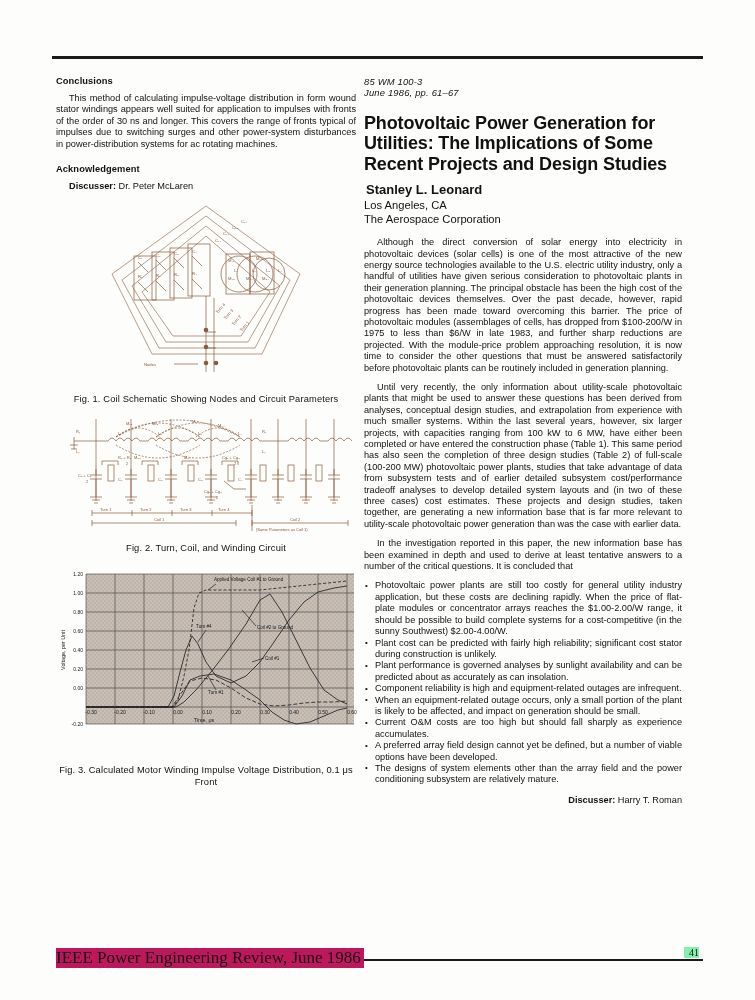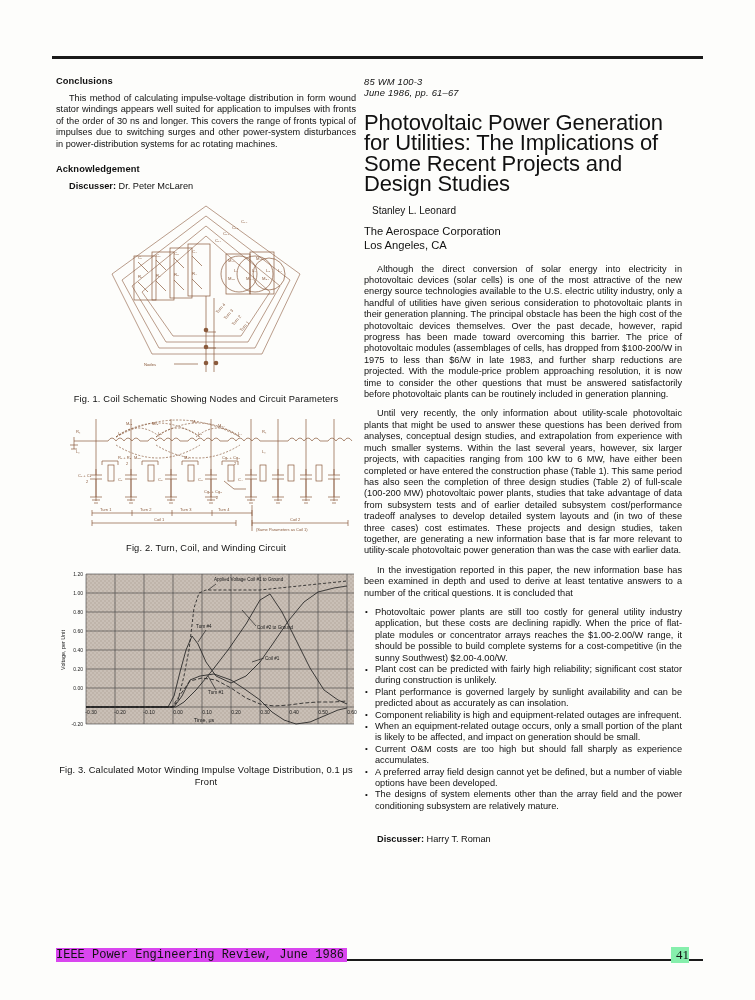--- a/index.html
+++ b/index.html
@@ -37,37 +37,37 @@
   p.body.ind{text-indent:13px;}
   .disc{font-size:9.2px;line-height:11.4px;margin:0;text-indent:13px;}
   .disc b{font-weight:bold;}
 
   
   .paperid{
     font-size:9.4px;font-style:italic;line-height:11.4px;margin:0 0 14px 0;
     letter-spacing:.2px;
   }
   h1.title{
-    font-size:22px;font-weight:normal;line-height:20.5px;margin:0 0 9px 0;
+    font-size:18px;font-weight:bold;line-height:20.5px;margin:0 0 9px 0;
     letter-spacing:-.15px;
   }
-  .author{font-size:10px;font-weight:normal;line-height:13.6px;margin:8px;}
+  .author{font-size:13px;font-weight:bold;line-height:13.6px;margin:2px;}
   .affil{font-size:11.2px;line-height:13.6px;margin:0;}
   .abs-space{height:11px;}
 
   ul.bullets{margin:0;padding:0;list-style:none;}
   ul.bullets li{
     font-size:9.2px;line-height:11.4px;
     text-align:justify;
     padding-left:11px;position:relative;margin-bottom:0px;
   }
   ul.bullets li:before{
     content:"\2022";position:absolute;left:1px;top:-.5px;font-size:8px;
   }
-  .disc-right{font-size:9.2px;line-height:11.4px;margin:22px 0 0 13px;}
+  .disc-right{font-size:9.2px;line-height:11.4px;margin:9px 0 0 13px;text-align:right;}
   .disc-right b{font-weight:bold;}
 
   
   .cap{
     font-size:9.3px;line-height:12px;text-align:center;
     margin:6px 0 0 0;letter-spacing:.15px;
   }
 
   
   .fig1{position:relative;width:300px;height:185px;margin-top:10px;}
@@ -80,29 +80,29 @@
   
   .fig3{position:relative;width:306px;height:190px;margin-top:14px;}
   .fig3 svg{position:absolute;left:0;top:0;}
 
   
   .footer{
     position:absolute;left:56px;top:948px;width:647px;height:16px;
   }
   .footer .ftxt{
     position:absolute;left:0;top:0;
-    font-family:Liberation Mono, monospace;font-size:12px;
-    white-space:nowrap;background:#d946ef;padding-right:3px;
+    font-family:Liberation Serif, serif;font-size:17px;
+    white-space:nowrap;background:#be185d;padding-right:3px;
   }
   .footer .fline{
     position:absolute;left:0;top:11px;width:647px;height:1.6px;background:#1a1a1a;
   }
   .footer .fpage{
-    position:absolute;right:14px;top:-1px;
-    font-family:"Liberation Serif", serif;font-size:13px;
+    position:absolute;right:4px;top:-1px;
+    font-family:"Liberation Serif", serif;font-size:10px;
     background:#86efac;padding-left:5px;
   }
 </style>
 </head>
 <body>
 
 <div class="page">
 
   <div class="rule-top"></div>
 
@@ -400,33 +400,33 @@
   <div class="col-right">
 
     <div class="paperid">
       <div>85 WM 100-3</div>
       <div>June 1986, pp. 61–67</div>
     </div>
 
     <h1 class="title">Photovoltaic Power Generation for Utilities: The Implications of Some Recent Projects and Design Studies</h1>
 
     <p class="author">Stanley L. Leonard</p>
+    <p class="affil">Los Angeles, CA</p>
     <p class="affil">The Aerospace Corporation</p>
-    <p class="affil">Los Angeles, CA</p>
 
     <div class="abs-space"></div>
 
     <p class="body ind">Although the direct conversion of solar energy into electricity in photovoltaic devices (solar cells) is one of the most attractive of the new energy source technologies available to the U.S. electric utility industry, only a handful of utilities have given serious consideration to photovoltaic plants in their generation planning. The principal obstacle has been the high cost of the photovoltaic devices themselves. Over the past decade, however, rapid progress has been made toward overcoming this barrier. The price of photovoltaic modules (assemblages of cells, has dropped from $100-200/W in 1975 to less than $6/W in late 1983, and further sharp reductions are projected. With the module-price problem approaching resolution, it is now time to consider the other questions that must be answered satisfactorily before photovoltaic plants can be routinely included in generation planning.</p>
     <p class="body ind">Until very recently, the only information about utility-scale photovoltaic plants that might be used to answer these questions has been derived from analyses, conceptual design studies, and extrapolation from experience with much smaller systems. Within the last several years, however, six larger projects, with capacities ranging from 100 kW to 6 MW, have either been completed or have entered the construction phase (Table 1). This same period has also seen the completion of three design studies (Table 2) of full-scale (100-200 MW) photovoltaic power plants, studies that take advantage of data from subsystem tests and of earlier detailed subsystem cost/performance tradeoff analyses to develop detailed system layouts and (in two of these three cases) cost estimates. These projects and design studies, taken together, are generating a new information base that is far more relevant to utility-scale photovoltaic power generation than was the case with earlier data.</p>
     <p class="body ind">In the investigation reported in this paper, the new information base has been examined in depth and used to derive at least tentative answers to a number of the critical questions. It is concluded that</p>
 
     <ul class="bullets">
       <li>Photovoltaic power plants are still too costly for general utility industry application, but these costs are declining rapidly. When the price of flat-plate modules or concentrator arrays reaches the $1.00-2.00/W range, it should be possible to build complete systems for a cost-competitive (in the sunny Southwest) $2.00-4.00/W.</li>
       <li>Plant cost can be predicted with fairly high reliability; significant cost stator during construction is unlikely.</li>
-      <li>Plant performance is governed largely by sunlight availability and can be predicted about as accurately as can insolation.</li>
+      <li>Plant performance is governed analyses by sunlight availability and can be predicted about as accurately as can insolation.</li>
       <li>Component reliability is high and equipment-related outages are infrequent.</li>
       <li>When an equipment-related outage occurs, only a small portion of the plant is likely to be affected, and impact on generation should be small.</li>
       <li>Current O&amp;M costs are too high but should fall sharply as experience accumulates.</li>
       <li>A preferred array field design cannot yet be defined, but a number of viable options have been developed.</li>
       <li>The designs of system elements other than the array field and the power conditioning subsystem are relatively mature.</li>
     </ul>
 
     <p class="disc-right"><b>Discusser:</b> <span>Harry T. Roman</span></p>
 
   </div>

